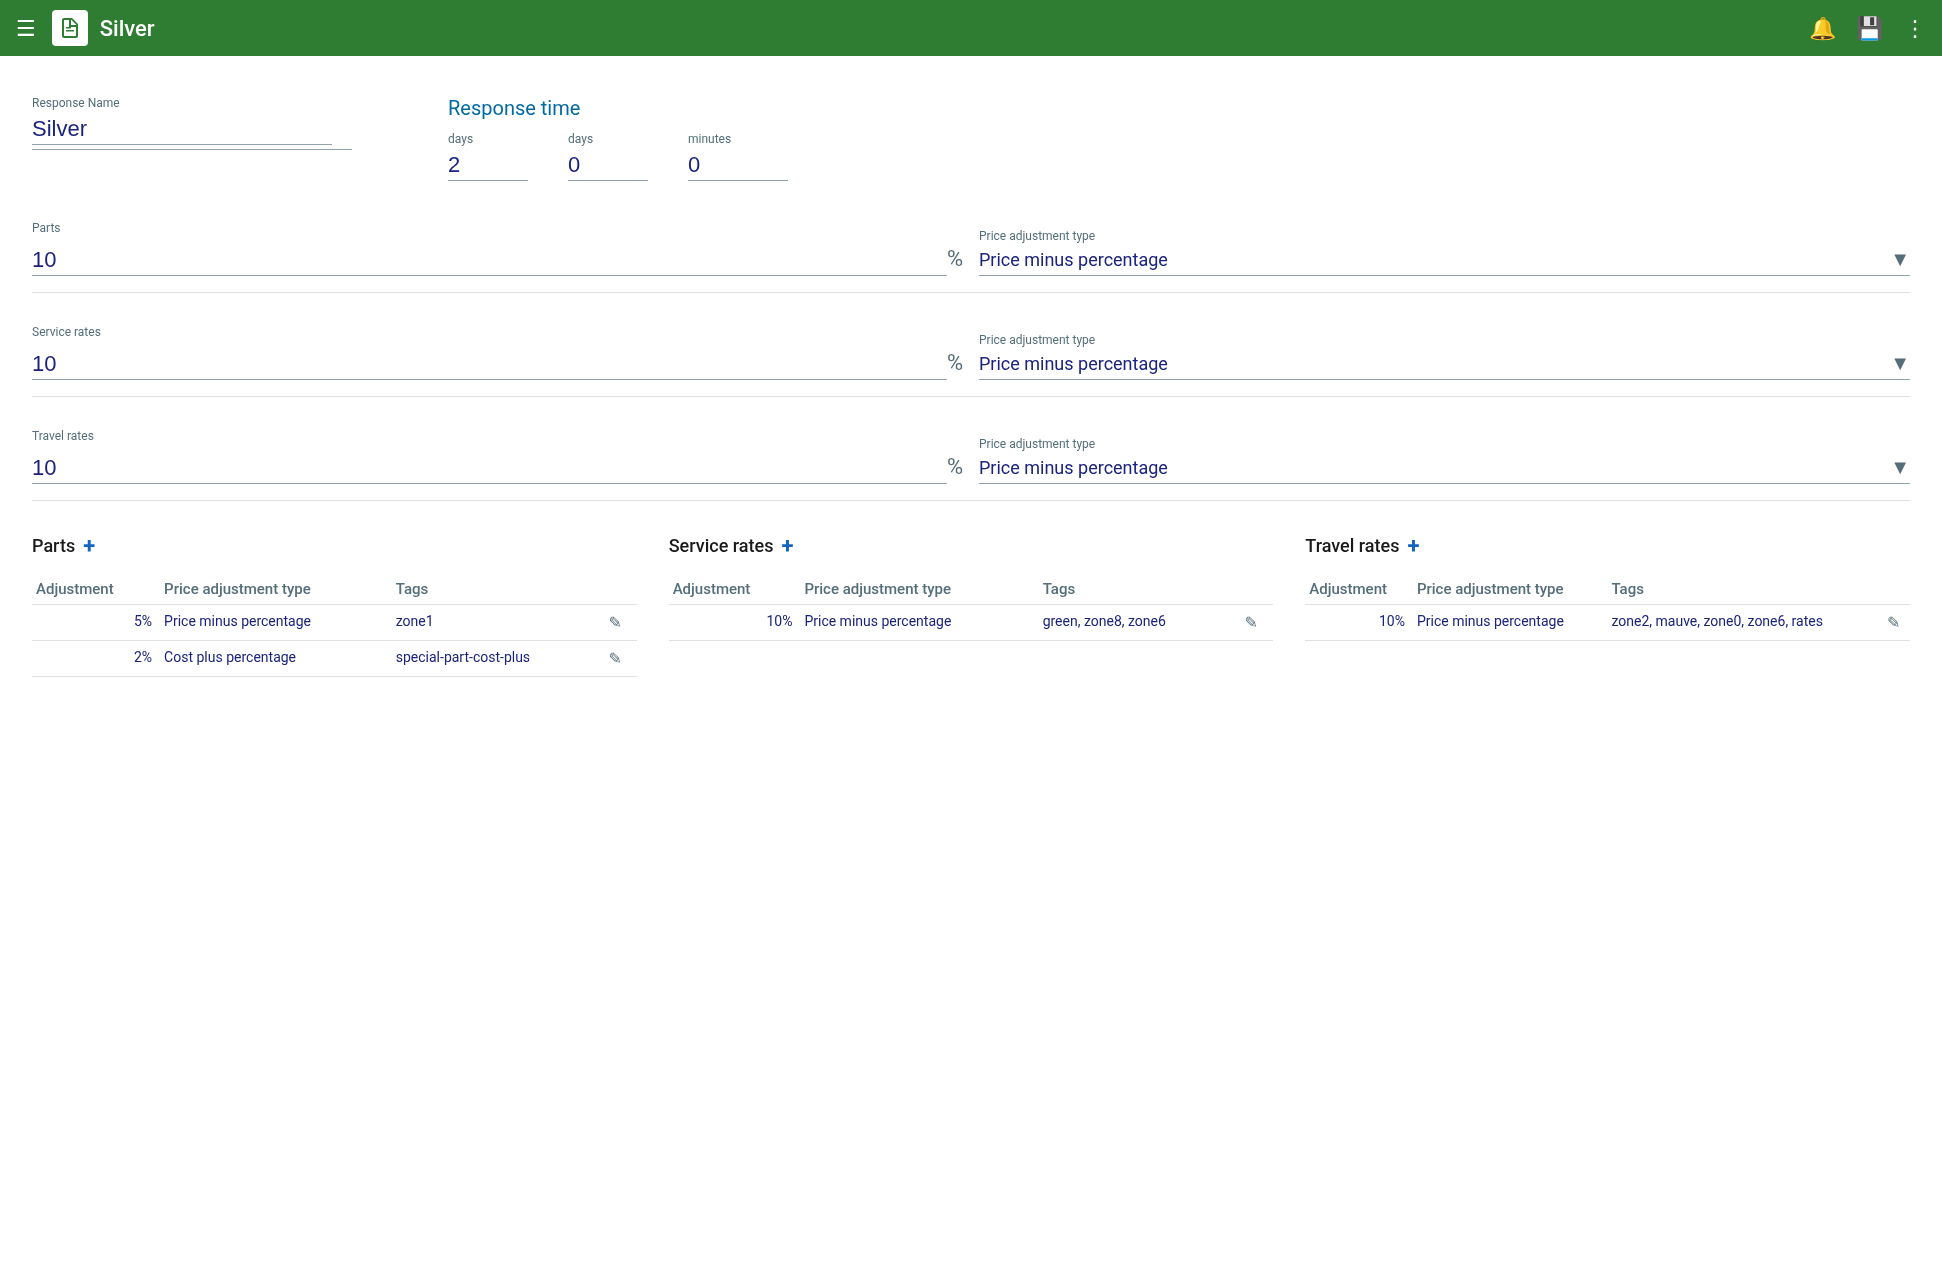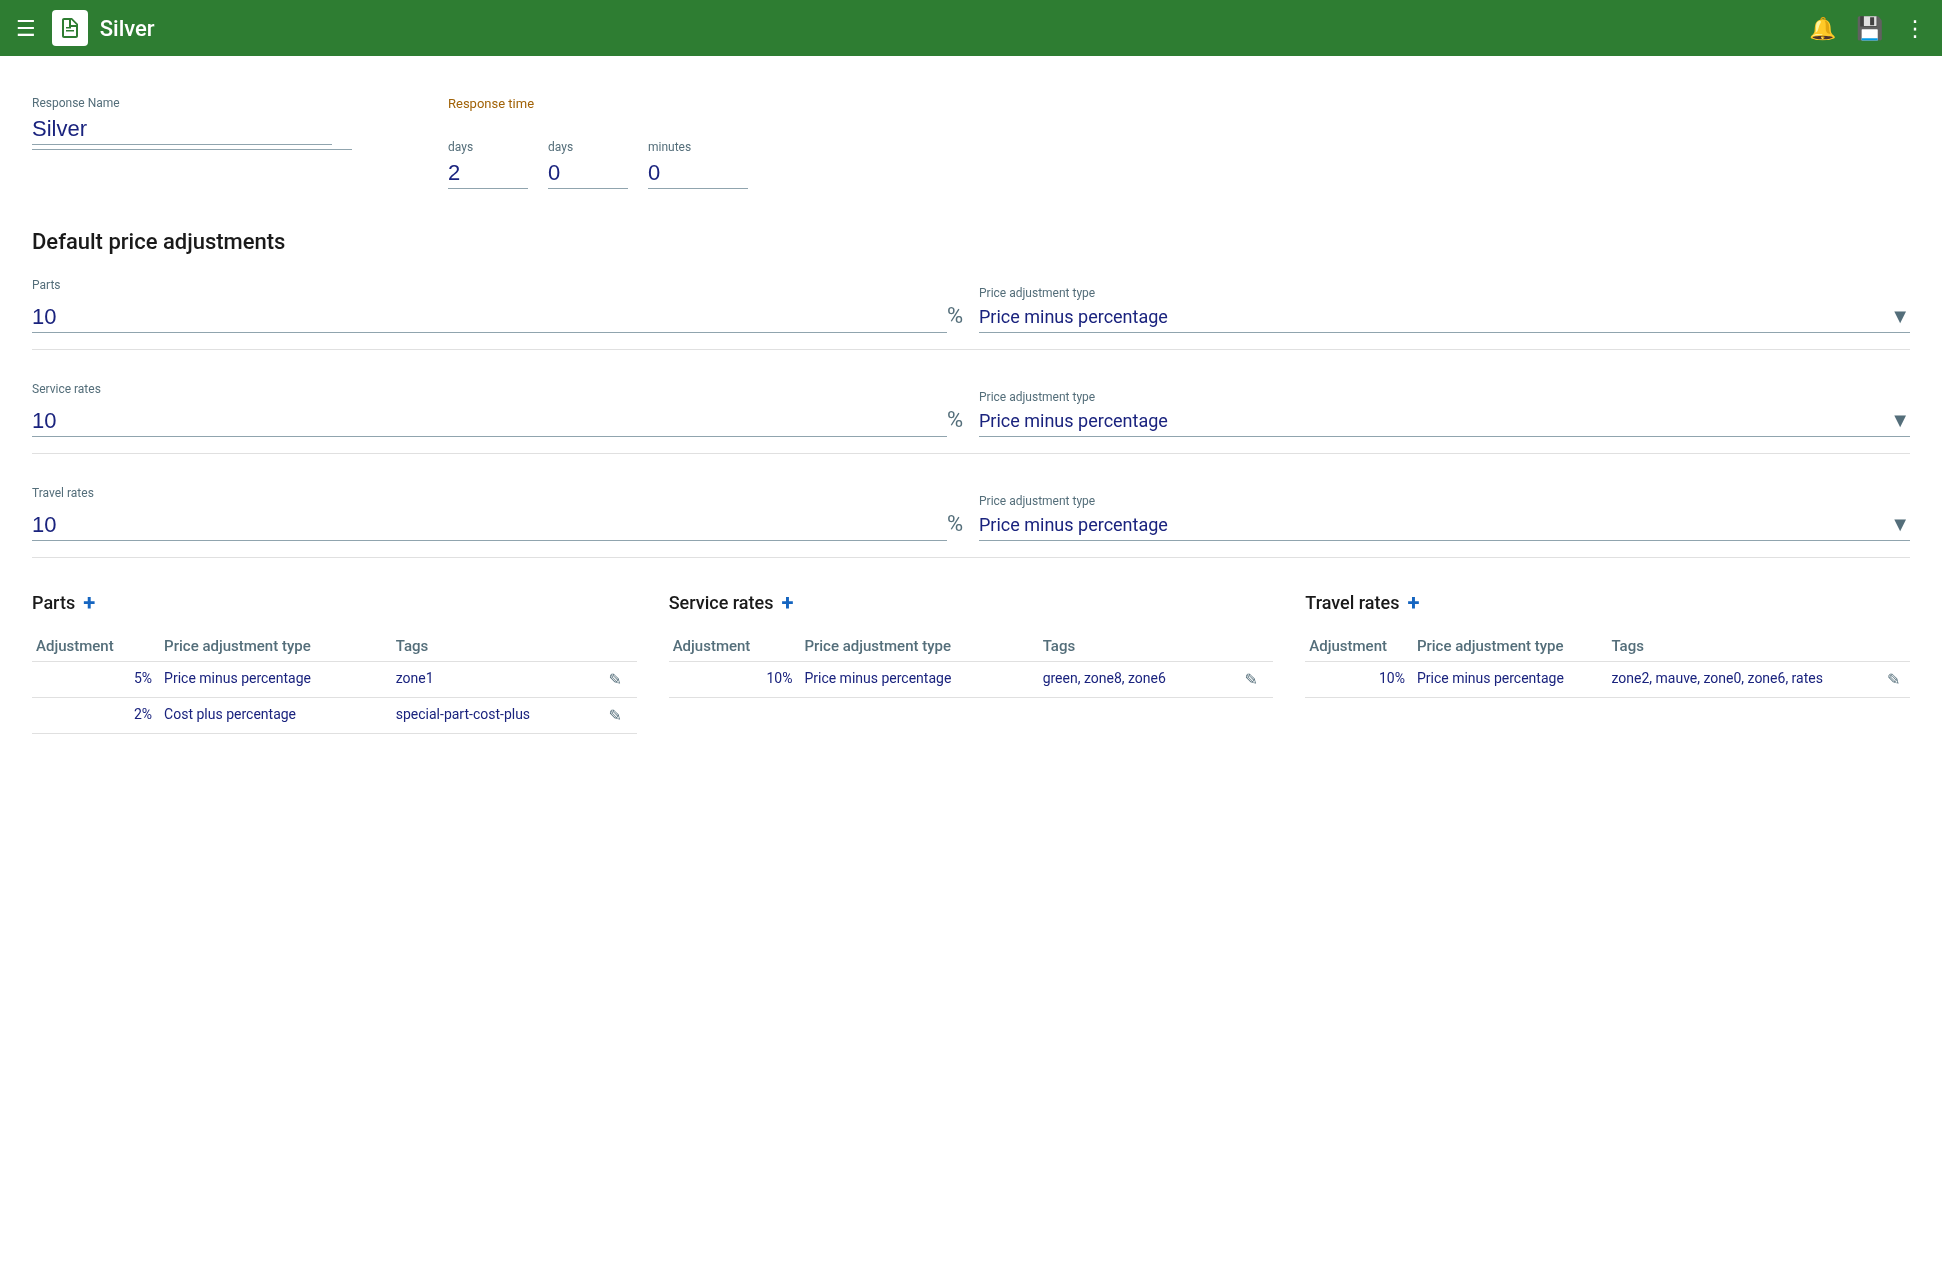--- a/index.html
+++ b/index.html
@@ -29,21 +29,21 @@
 
     
     .content { padding: 24px 32px; }
 
     
     .form-section { margin-bottom: 32px; }
     .field { display: flex; flex-direction: column; }
     .field-label { font-size: 12px; color: #546e7a; margin-bottom: 4px; }
     .field-value { font-size: 20px; font-weight: 400; color: #1a237e; border: none; border-bottom: 1px solid #90a4ae; padding: 2px 0; background: transparent; outline: none; min-width: 80px; }
     .field-value-large { min-width: 280px; }
-    .response-time-fields { display: flex; gap: 20px; }
+    .response-time-fields { display: flex; gap: 40px; }
 
     
     .section-title { font-size: 22px; font-weight: 500; color: #1a1a1a; margin-bottom: 24px; }
 
     
     .price-adj-row { display: flex; align-items: flex-end; gap: 16px; margin-bottom: 32px; border-bottom: 1px solid #e0e0e0; padding-bottom: 16px; }
     .price-adj-left { flex: 1; display: flex; flex-direction: column; }
     .price-input-row { display: flex; align-items: center; gap: 0; margin-top: 6px; }
     .price-input { font-size: 20px; color: #1a237e; border: none; border-bottom: 1px solid #90a4ae; width: 100%; background: transparent; outline: none; padding: 2px 0; }
     .percent-icon { font-size: 22px; color: #546e7a; margin-bottom: 4px; }
@@ -91,40 +91,39 @@
 <div class="content">
 
   <div class="top-row">
     <div class="contract-name-field">
       <div class="field-label">Response Name</div>
       <input class="field-value field-value-large" value="Silver" style="font-size: 22px; width: 300px;">
       <div class="divider-line"></div>
     </div>
 
     <div>
-      <div class="field-label" style="font-size:13px; color:#a16207; margin-bottom:29px;">Response time</div>
+      <div class="field-label" style="font-size:20px; color:#0369a1; margin-bottom:12px;">Response time</div>
       <div class="response-time-fields">
         <div class="field">
           <div class="field-label">days</div>
           <input class="field-value" value="2" style="font-size: 22px; width: 80px;">
         </div>
         <div class="field">
           <div class="field-label">days</div>
           <input class="field-value" value="0" style="font-size: 22px; width: 80px;">
         </div>
         <div class="field">
           <div class="field-label">minutes</div>
           <input class="field-value" value="0" style="font-size: 22px; width: 100px;">
         </div>
       </div>
     </div>
   </div>
 
   <div class="form-section" style="margin-top: 40px;">
-    <div class="section-title">Default price adjustments</div>
 
     <div class="price-adj-row">
       <div class="price-adj-left">
         <div class="field-label">Parts</div>
         <div class="price-input-row">
           <input class="price-input" value="10" style="font-size: 22px;">
           <span class="percent-icon">%</span>
         </div>
       </div>
       <div class="price-adj-right">

